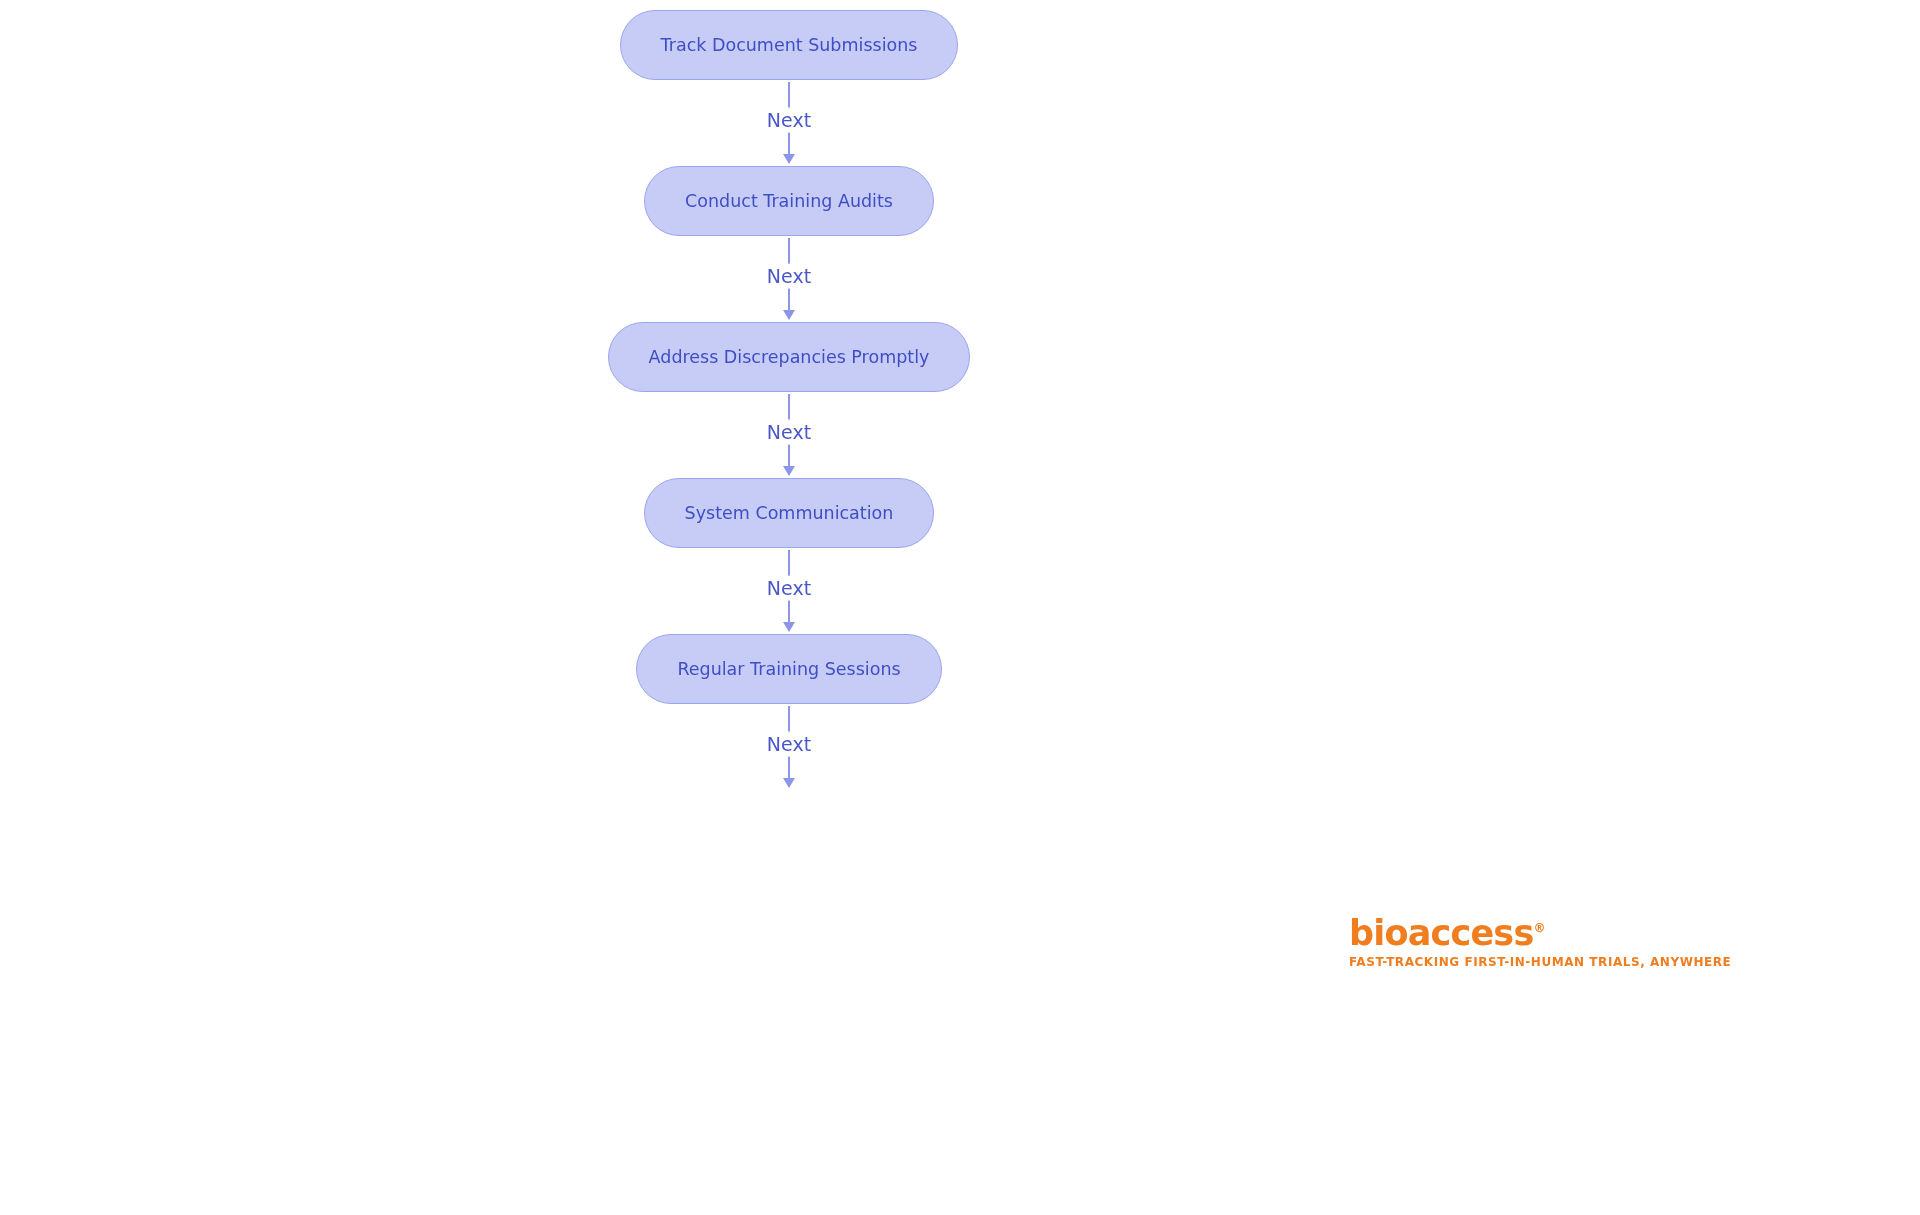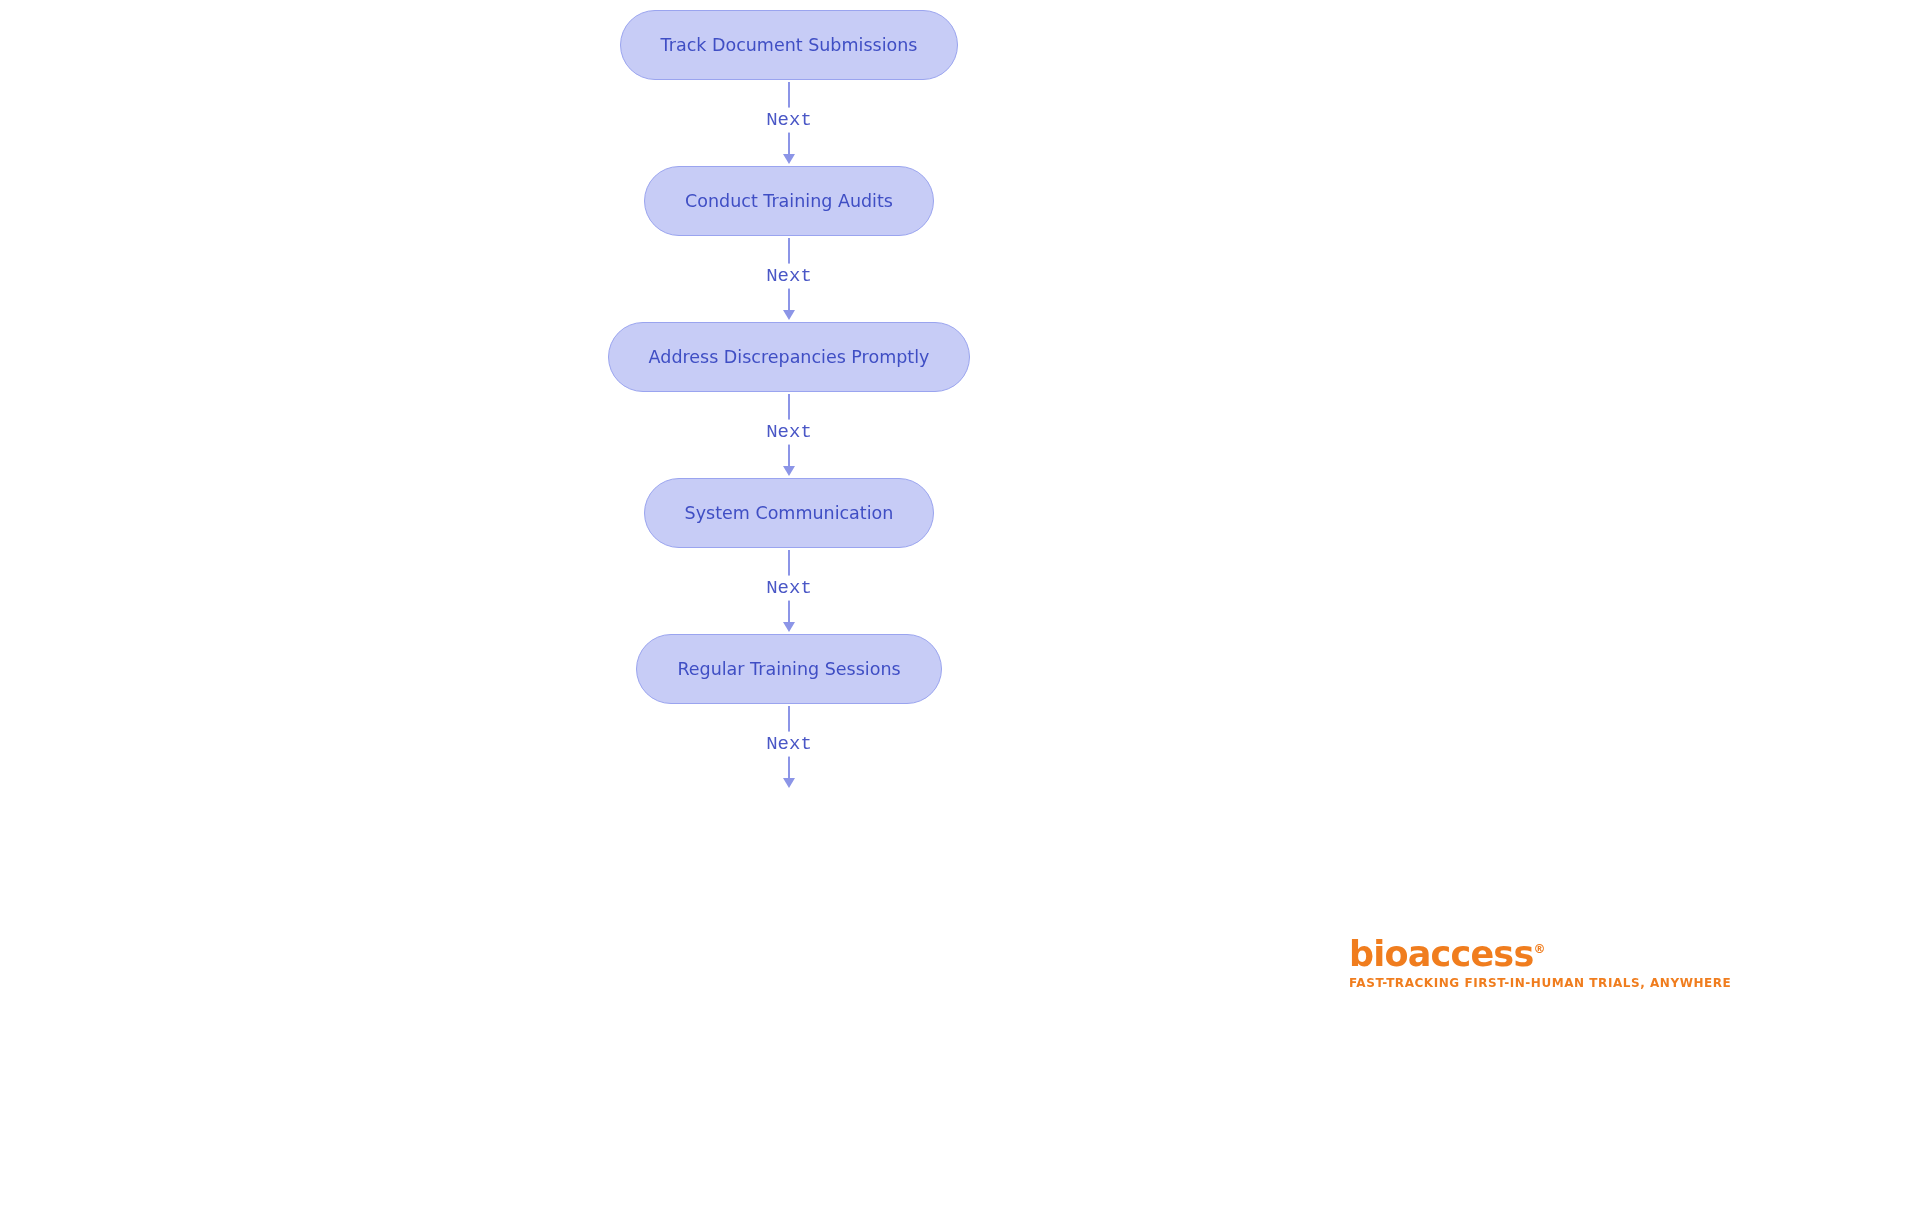--- a/index.html
+++ b/index.html
@@ -69,31 +69,29 @@
   .connector .edge-label {
     position: absolute;
     left: 50%;
     top: 50%;
     transform: translate(-50%, -62%);
     background: #ffffff;
     padding: 2px 8px;
     color: var(--edge-text);
     font-size: 19px;
     line-height: 1.1;
-    font-family: Liberation Mono, monospace;
   }
 
   
   #logo {
     position: absolute;
     left: 1349px;
     top: 916px;
     width: 168px;
     text-align: right;
-    margin-top: 21px;
   }
   #logo .brand {
     color: var(--logo);
     font-size: 35px;
     font-weight: bold;
     letter-spacing: -0.8px;
     line-height: 1;
   }
   #logo .reg {
     font-size: 12px;

